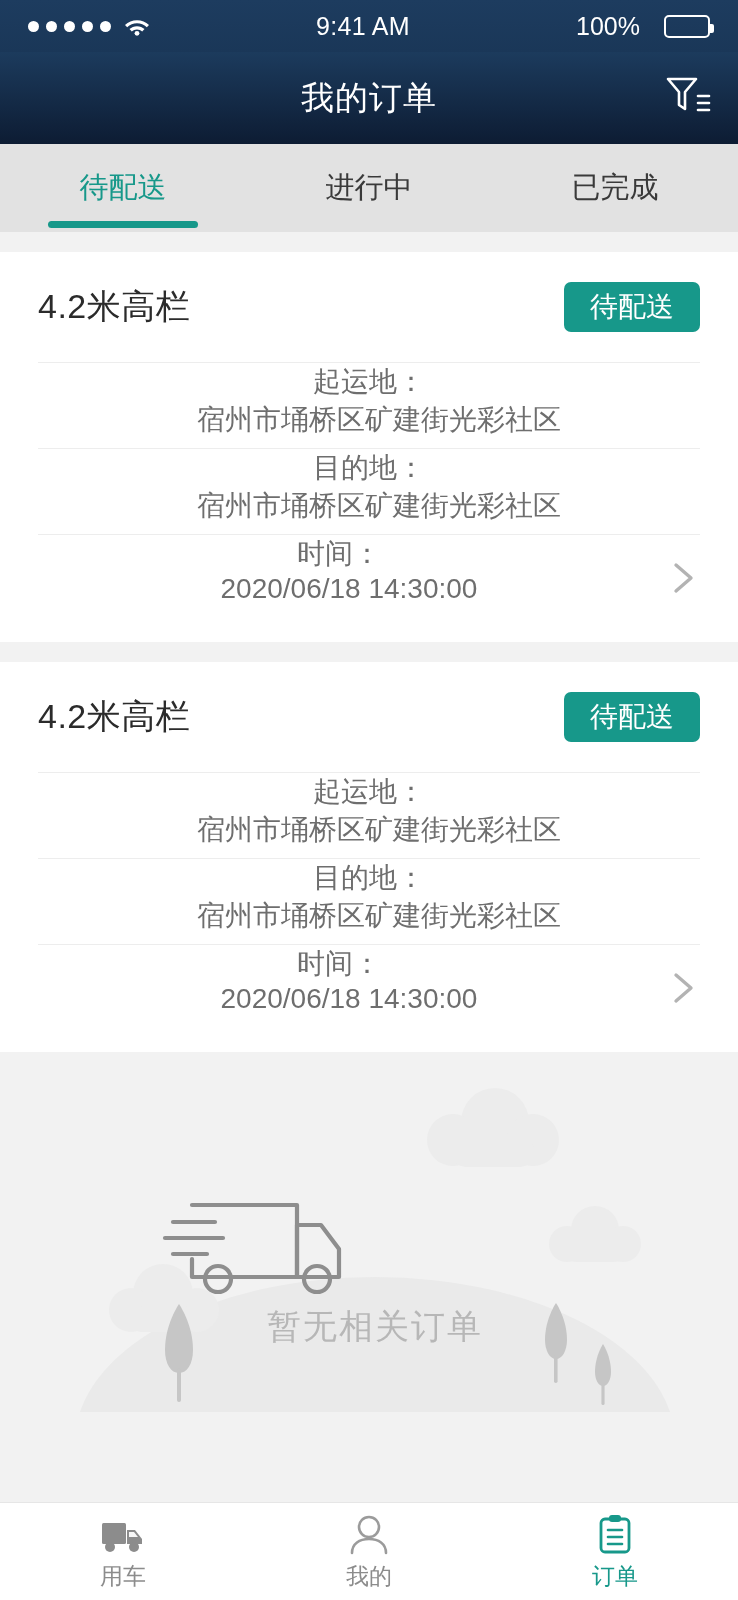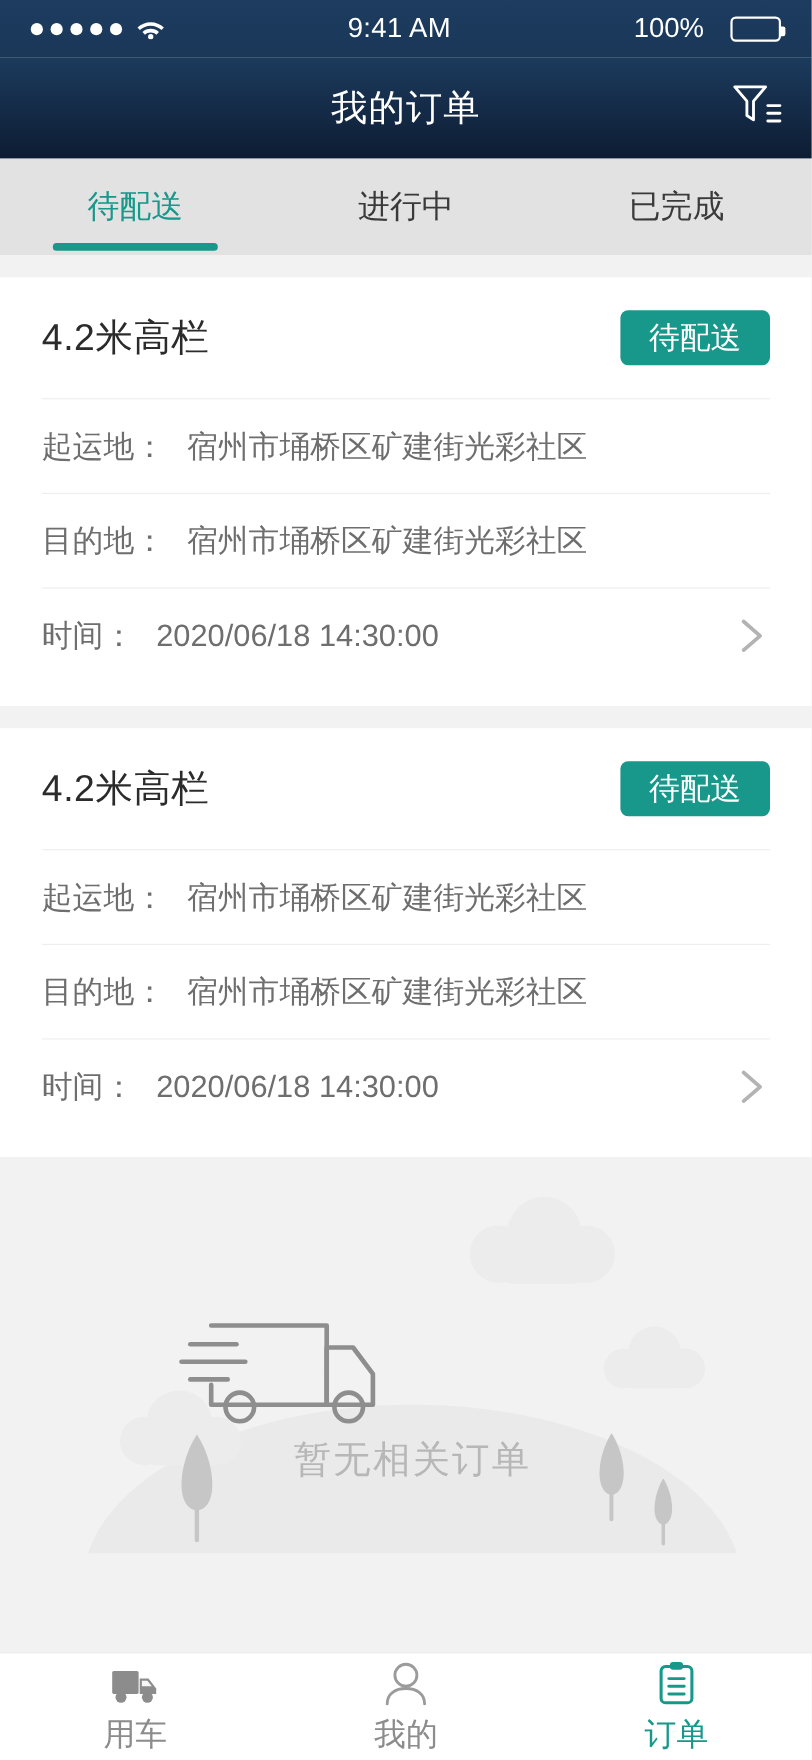--- a/index.html
+++ b/index.html
@@ -70,21 +70,21 @@
     height:110px;
   }
   .card-title { font-size:34px; color:#2b2b2b; letter-spacing:.5px; }
   .badge {
     background:#17988a; color:#fff; font-size:28px;
     padding:11px 26px; border-radius:7px; line-height:1;
   }
   .row {
     display:flex; align-items:center;
     height:86px; border-top:1px solid #ededed;
-    font-size:28px; color:#6e6e6e;
+    font-size:28px; color:#6e6e6e;flex-direction:column;
   }
   .row:first-of-type { border-top:none; }
   .row-label { white-space:nowrap; }
   .row-value { margin-left:20px; color:#6e6e6e; white-space:nowrap; overflow:hidden; text-overflow:ellipsis; }
   .row.time { position:relative; padding-right:60px; }
   .chev {
     position:absolute; right:0; top:50%; transform:translateY(-50%);
     width:34px; height:34px;
   }
   .card-pad { height:22px; }
@@ -105,21 +105,21 @@
 
   
   .tabbar {
     height:98px; flex:0 0 98px;
     background:#fff; border-top:1px solid #e6e6e6;
     display:flex; align-items:center;
   }
   .nav-item {
     flex:1; display:flex; flex-direction:column; align-items:center; justify-content:center; gap:6px;
   }
-  .nav-label { font-size:29px; color:#8c8c8c; }
+  .nav-label { font-size:23px; color:#8c8c8c; }
   .nav-item.active .nav-label { color:#17988a; }
   .nav-icon { width:48px; height:44px; display:flex; align-items:flex-end; justify-content:center; }
 </style>
 </head>
 <body>
 
 <div class="phone">
 
   <div class="statusbar">
     <div class="sb-left">

